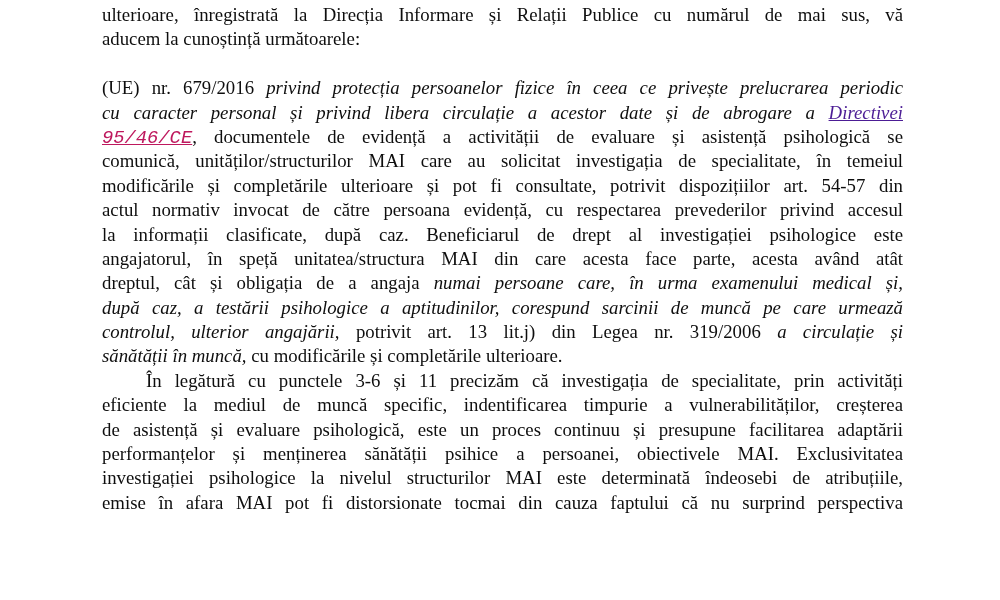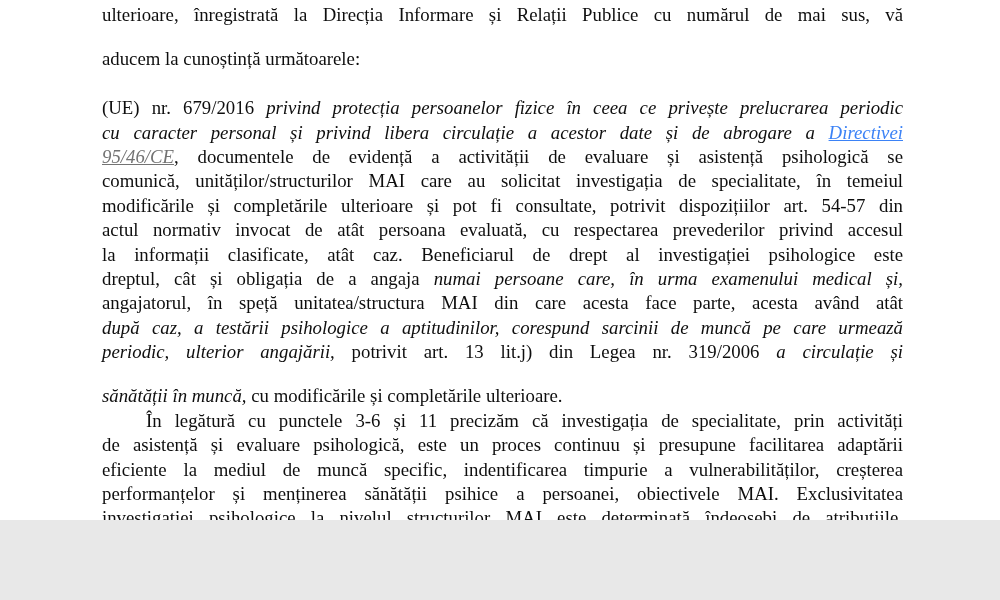--- a/index.html
+++ b/index.html
@@ -3,21 +3,21 @@
 <meta charset="utf-8">
 <style>
   html, body {
     margin: 0;
     padding: 0;
     background: #e8e8e8;
   }
   .page {
     position: relative;
     width: 1000px;
-    height: 520px;
+    height: 600px;
     background: #ffffff;
     overflow: hidden;
     font-family: "Liberation Serif", "DejaVu Serif", serif;
     color: #0e0e0e;
   }
   .doc-body {
     position: absolute;
     left: 102px;
     top: 3px;
     width: 801px;
@@ -26,21 +26,20 @@
   }
   .line {
     height: 24.4px;
     text-align: justify;
     text-align-last: justify;
     overflow: visible;
     white-space: normal;
   }
   .line.last {
     text-align-last: left;
-    margin-top: 20px;
   }
   .line.indent {
     text-indent: 44px;
   }
   .line.blank {
     height: 24.4px;
   }
   .run.regular { font-style: normal; }
   .run.italic { font-style: italic; }
   .run.link {
@@ -51,31 +50,31 @@
 </style>
 </head>
 <body>
 
 <div class="page">
   <div class="doc-body" style="color: rgb(14, 14, 14);">
       <div class="line"><span class="run regular">ulterioare, înregistrată la Direcția Informare și Relații Publice cu numărul de mai sus, vă</span></div>
       <div class="line last"><span class="run regular">aducem la cunoștință următoarele:</span></div>
       <div class="line blank"></div>
       <div class="line"><span class="run regular">(UE) nr. 679/2016 </span><span class="run italic">privind protecția persoanelor fizice în ceea ce privește prelucrarea periodic</span></div>
-      <div class="line"><span class="run italic">cu caracter personal și privind libera circulație a acestor date și de abrogare a </span><span class="run link" style="color: #3b82f6;">Directivei</span></div>
-      <div class="line"><span class="run link" style="color: #737373;">95/46/CE</span><span class="run regular">, documentele de evidență a activității de evaluare și asistență psihologică se</span></div>
+      <div class="line"><span class="run italic">cu caracter personal și privind libera circulație a acestor date și de abrogare a </span><span class="run link" style="color: #4c1d95;">Directivei</span></div>
+      <div class="line"><span class="run link" style="color: #be185d; font-family: Liberation Mono, monospace;">95/46/CE</span><span class="run regular">, documentele de evidență a activității de evaluare și asistență psihologică se</span></div>
       <div class="line"><span class="run regular">comunică, unităților/structurilor MAI care au solicitat investigația de specialitate, în temeiul</span></div>
       <div class="line"><span class="run regular">modificările și completările ulterioare și pot fi consultate, potrivit dispozițiilor art. 54-57 din</span></div>
-      <div class="line"><span class="run regular">actul normativ invocat de atât persoana evaluată, cu respectarea prevederilor privind accesul</span></div>
-      <div class="line"><span class="run regular">la informații clasificate, atât caz. Beneficiarul de drept al investigației psihologice este</span></div>
+      <div class="line"><span class="run regular">actul normativ invocat de către persoana evidență, cu respectarea prevederilor privind accesul</span></div>
+      <div class="line"><span class="run regular">la informații clasificate, după caz. Beneficiarul de drept al investigației psihologice este</span></div>
+      <div class="line"><span class="run regular">angajatorul, în speță unitatea/structura MAI din care acesta face parte, acesta având atât</span></div>
       <div class="line"><span class="run regular">dreptul, cât și obligația de a angaja </span><span class="run italic">numai persoane care, în urma examenului medical și,</span></div>
-      <div class="line"><span class="run regular">angajatorul, în speță unitatea/structura MAI din care acesta face parte, acesta având atât</span></div>
       <div class="line"><span class="run italic">după caz, a testării psihologice a aptitudinilor, corespund sarcinii de muncă pe care urmează</span></div>
-      <div class="line"><span class="run italic">periodic, ulterior angajării,</span><span class="run regular"> potrivit art. 13 lit.j) din Legea nr. 319/2006 </span><span class="run italic">a circulație și</span></div>
+      <div class="line"><span class="run italic">controlul, ulterior angajării,</span><span class="run regular"> potrivit art. 13 lit.j) din Legea nr. 319/2006 </span><span class="run italic">a circulație și</span></div>
       <div class="line last"><span class="run italic">sănătății în muncă,</span><span class="run regular"> cu modificările și completările ulterioare.</span></div>
       <div class="line indent"><span class="run regular">În legătură cu punctele 3-6 și 11 precizăm că investigația de specialitate, prin activități</span></div>
+      <div class="line"><span class="run regular">eficiente la mediul de muncă specific, indentificarea timpurie a vulnerabilităților, creșterea</span></div>
       <div class="line"><span class="run regular">de asistență și evaluare psihologică, este un proces continuu și presupune facilitarea adaptării</span></div>
-      <div class="line"><span class="run regular">eficiente la mediul de muncă specific, indentificarea timpurie a vulnerabilităților, creșterea</span></div>
       <div class="line"><span class="run regular">performanțelor și menținerea sănătății psihice a persoanei, obiectivele MAI. Exclusivitatea</span></div>
       <div class="line"><span class="run regular">investigației psihologice la nivelul structurilor MAI este determinată îndeosebi de atribuțiile,</span></div>
       <div class="line"><span class="run regular">emise în afara MAI pot fi distorsionate tocmai din cauza faptului că nu surprind perspectiva</span></div>
     </div>
 </div>
 
 </body></html>

